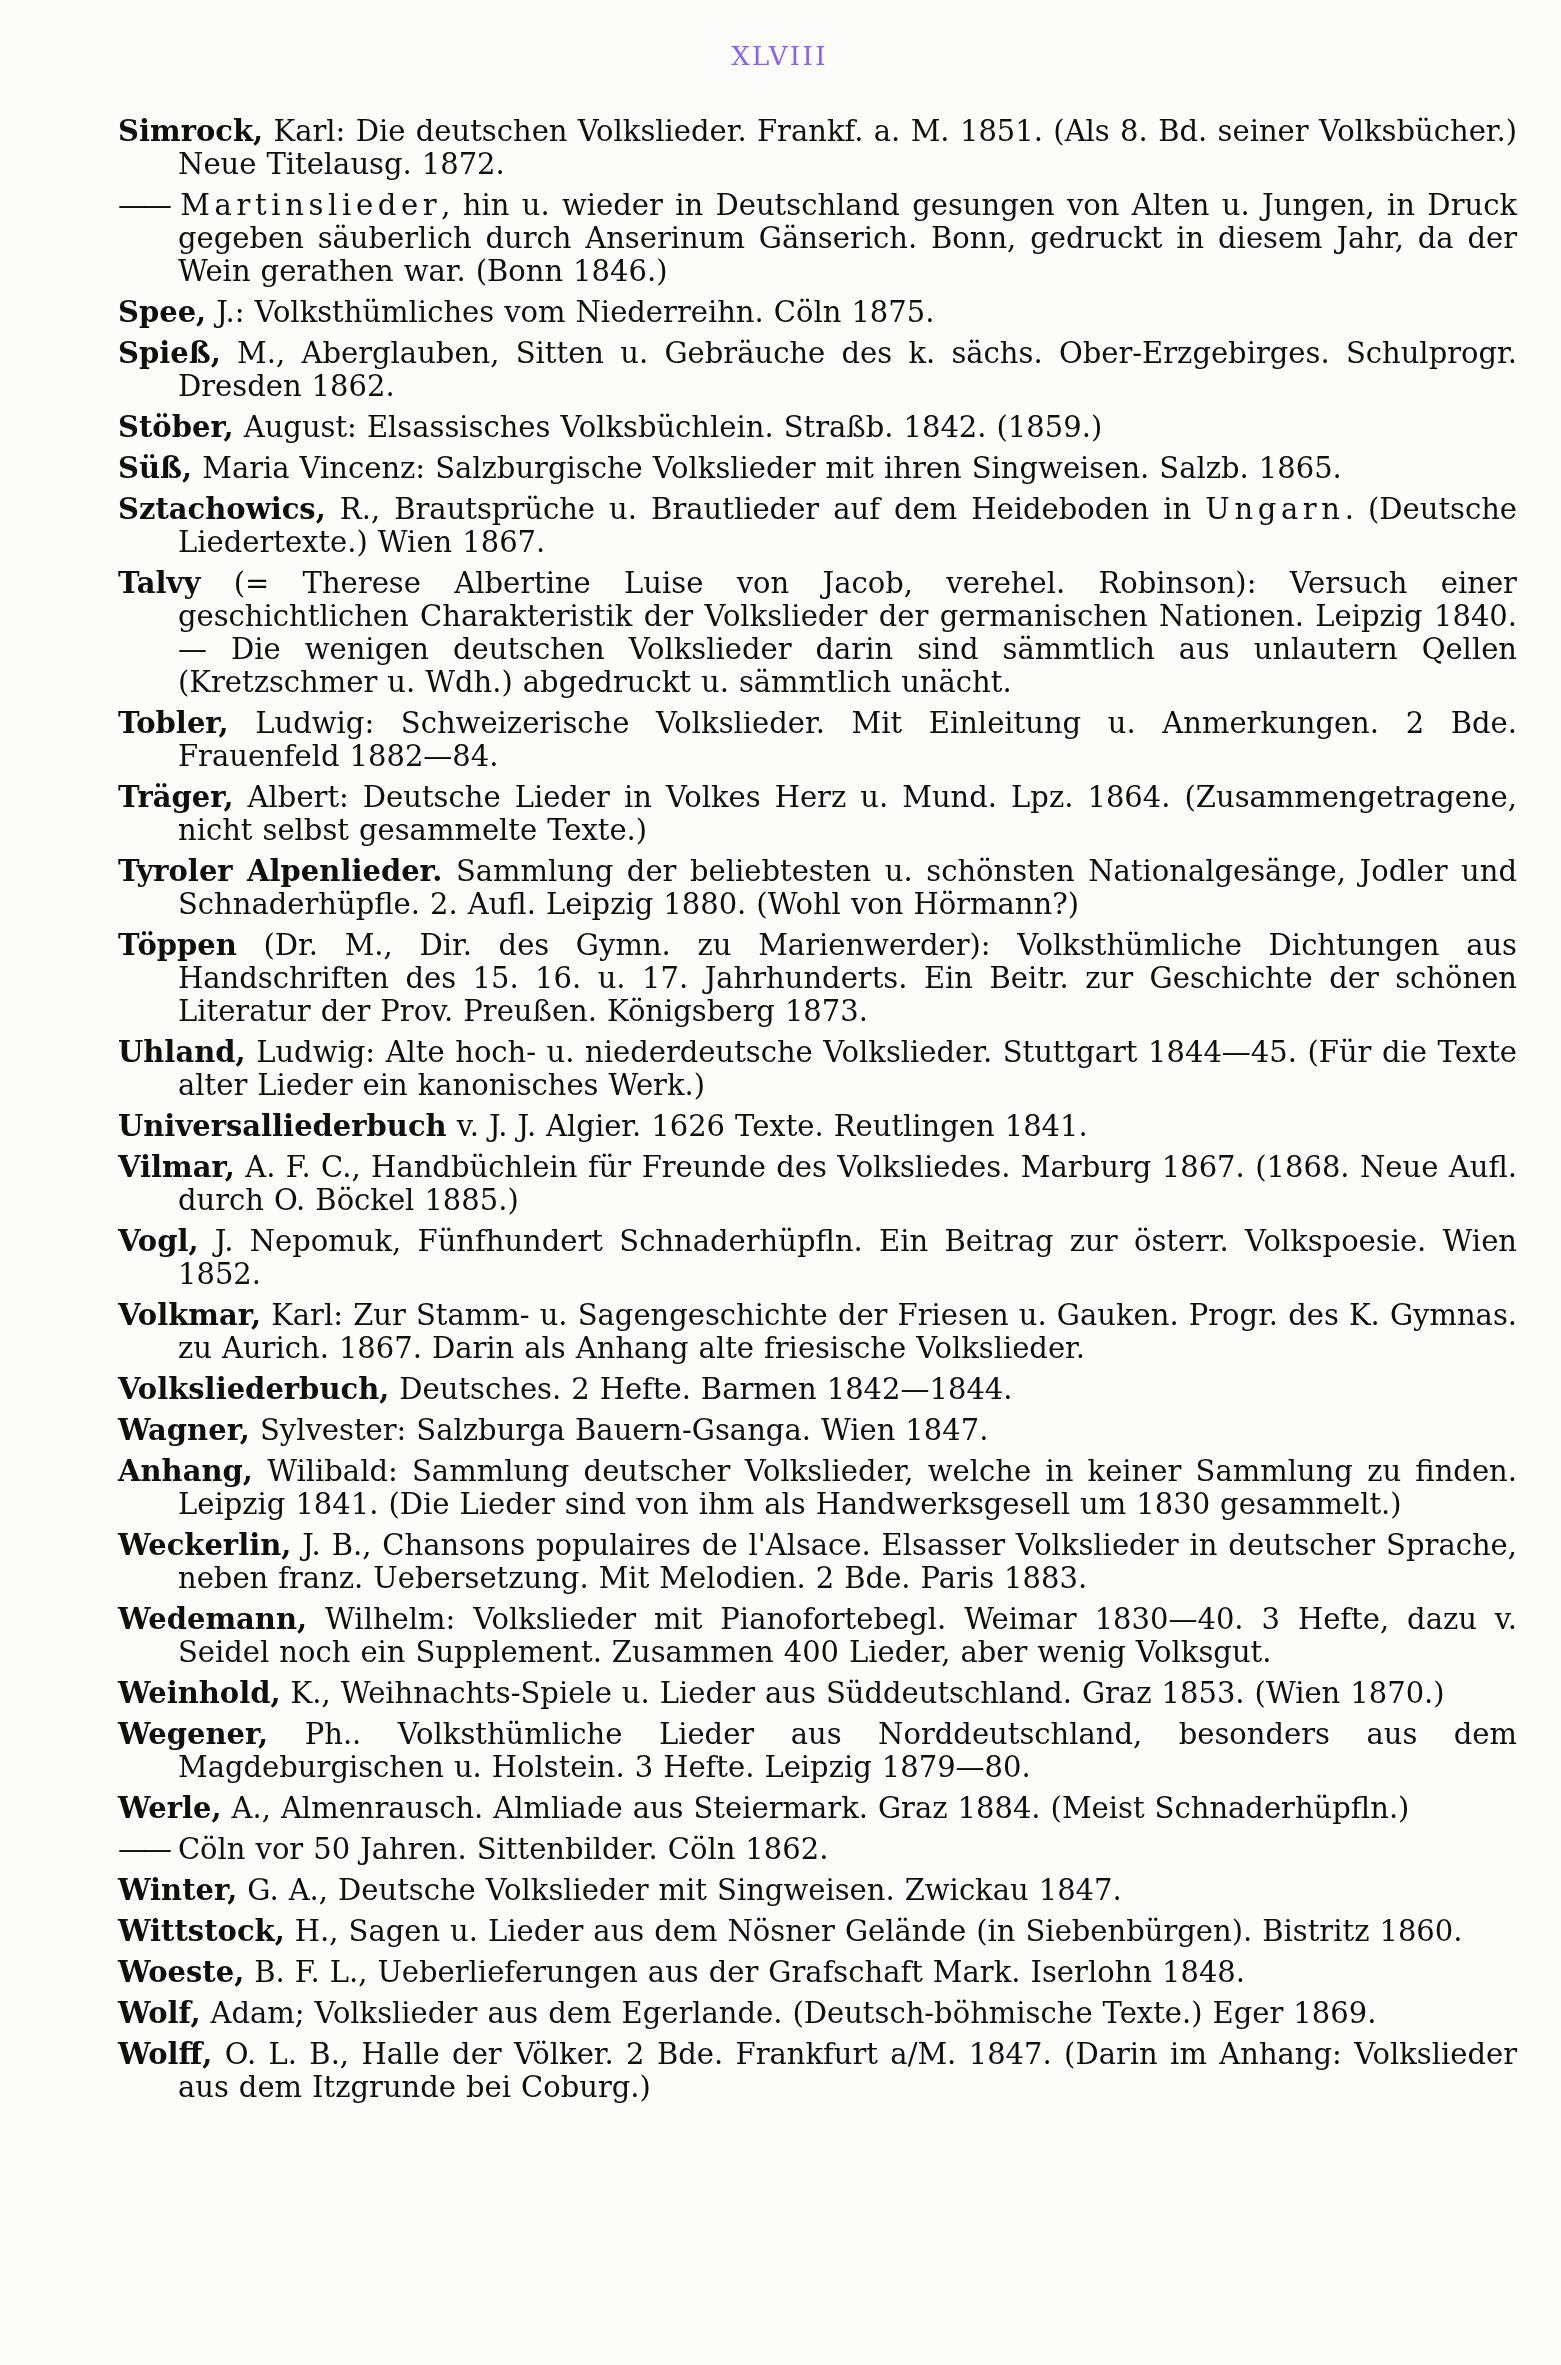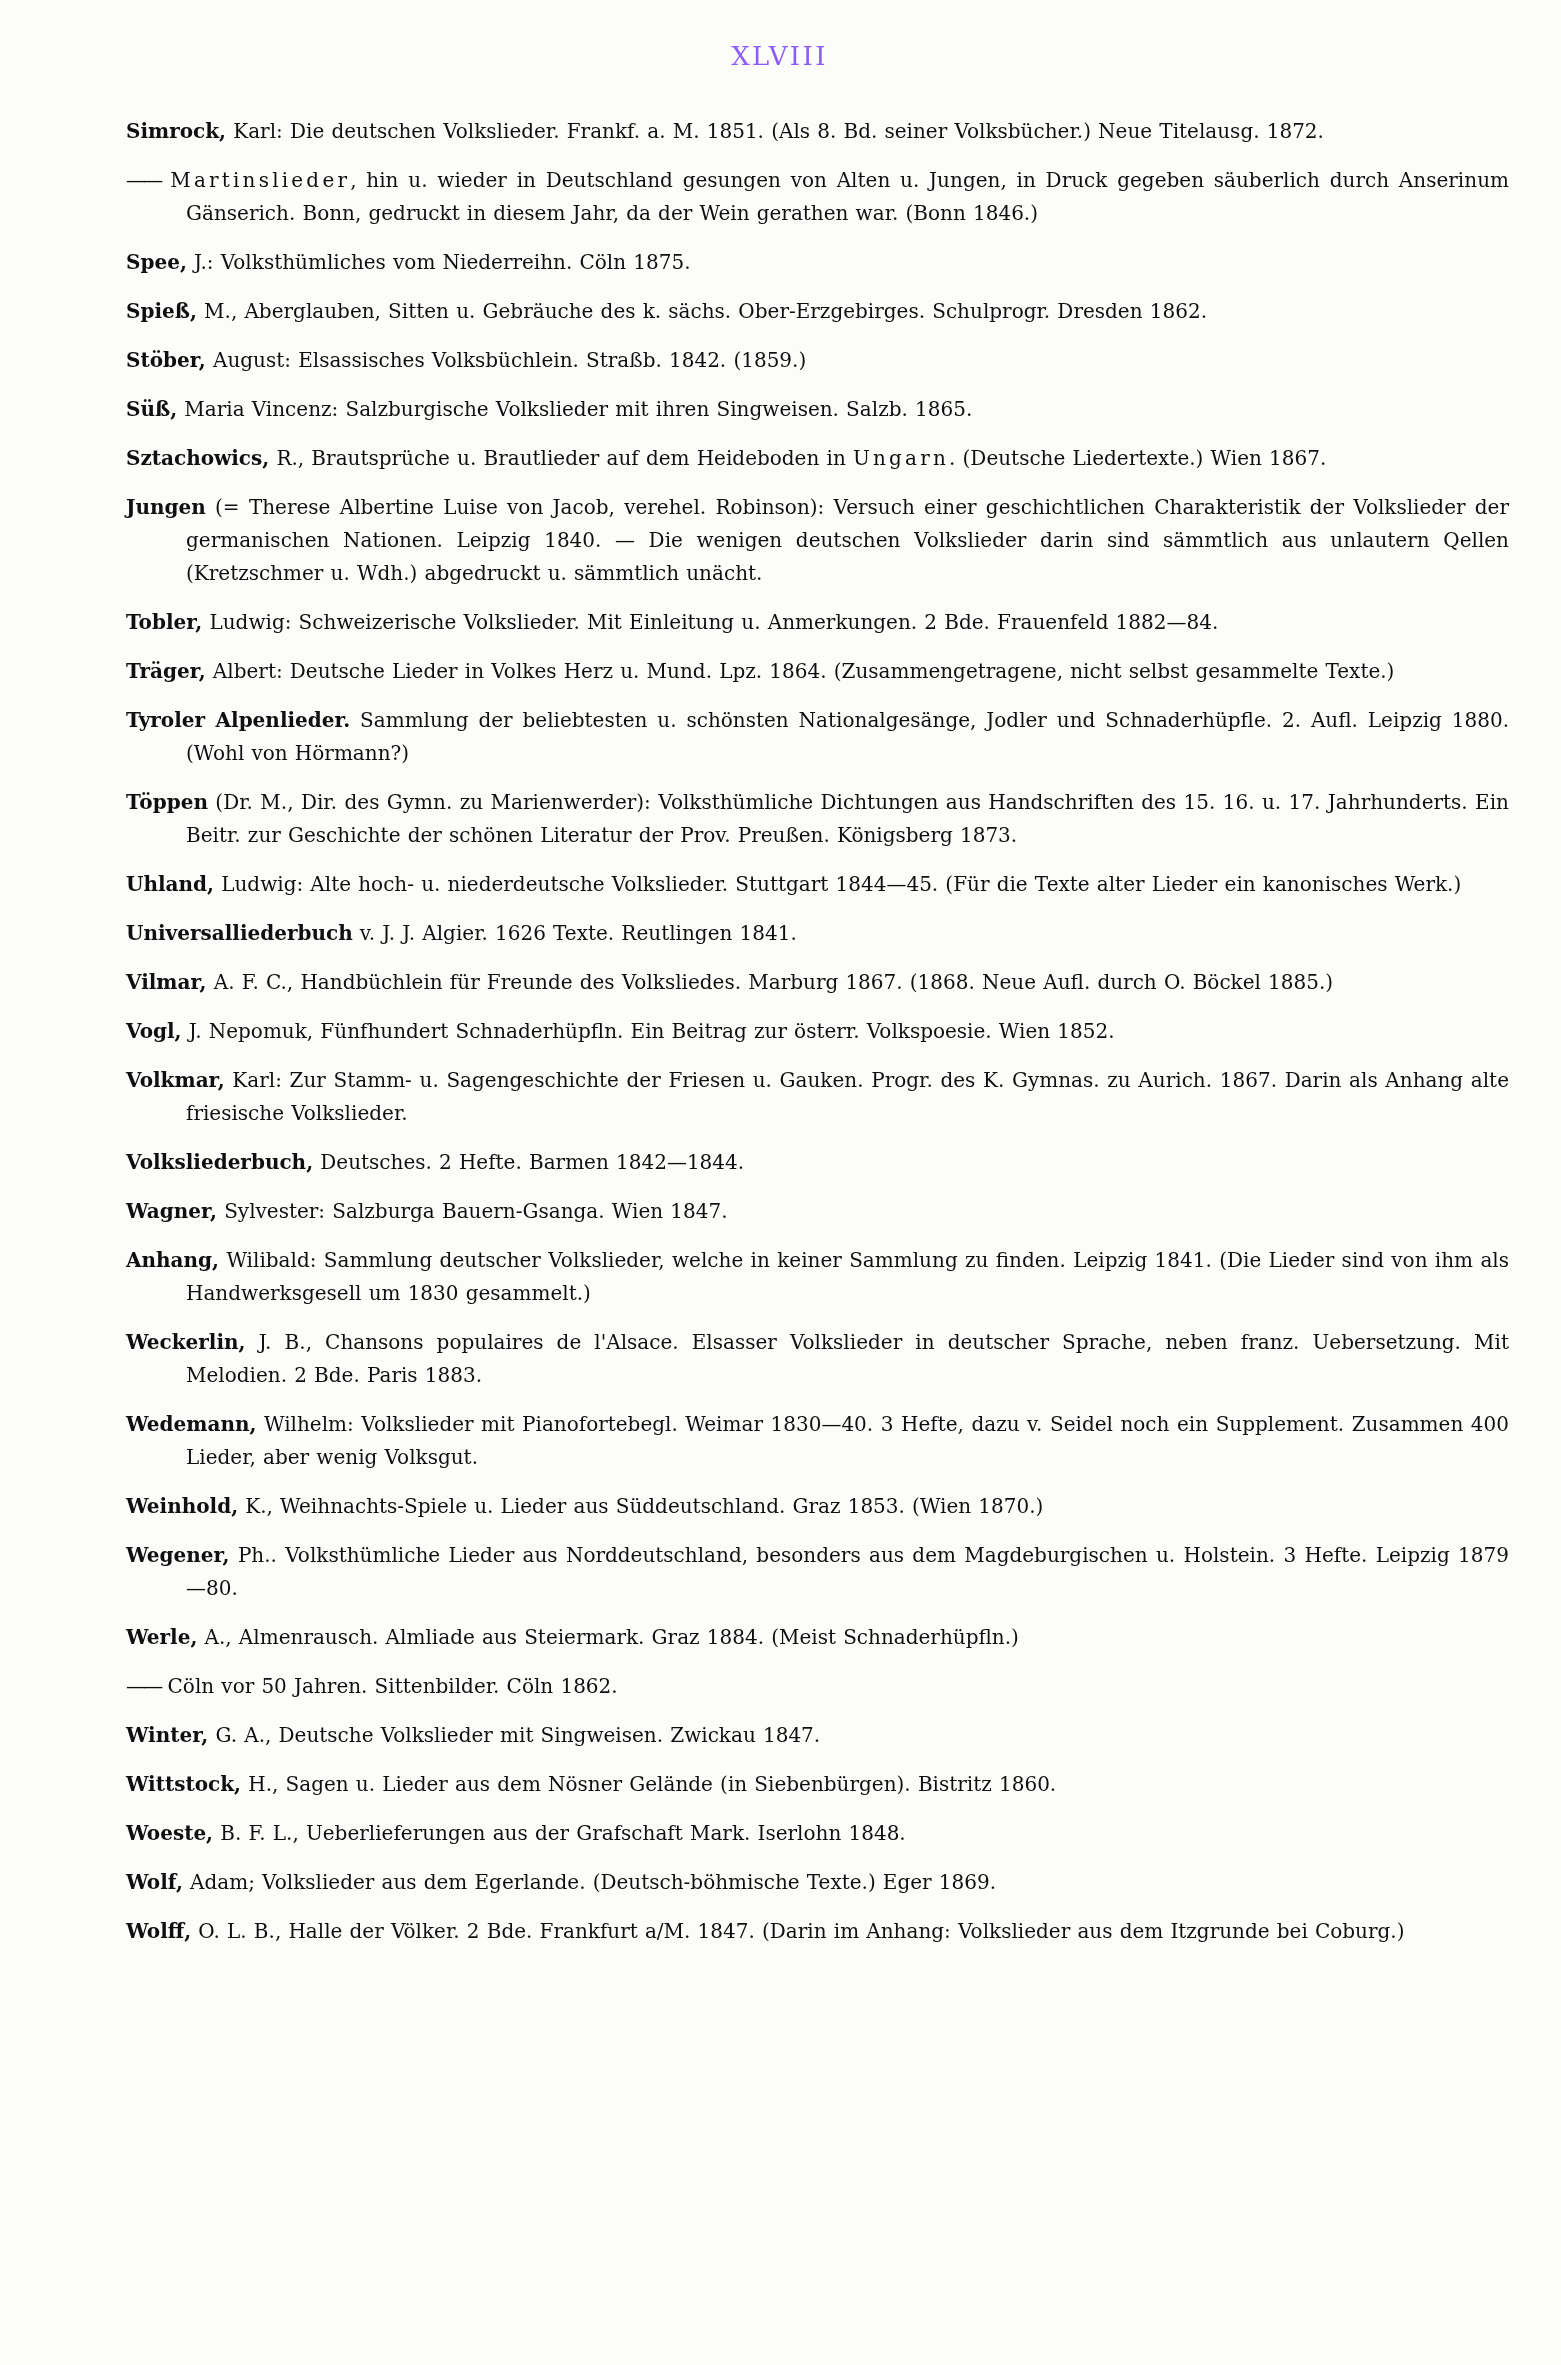--- a/index.html
+++ b/index.html
@@ -9,21 +9,21 @@
     font-family:"DejaVu Serif","Liberation Serif",serif;
     overflow:hidden;
   }
   .page{padding:41px 36px 0 110px;box-sizing:border-box;width:1561px;}
   .pagenum{
     text-align:center;font-size:26px;letter-spacing:2.4px;
     margin:0 0 44px 0;padding-right:76px;font-weight:400;color:#8b5cf6;
   }
   .entries{display:block;}
   .entry{
-    margin:16px;font-size:20px;line-height:33px;
+    margin:8px;font-size:29px;line-height:33px;
     text-align:justify;text-justify:inter-word;
     padding-left:60px;text-indent:-60px;
     word-spacing:0.8px;
   }
   .lead{font-weight:700;}
   .lead.dash{font-weight:400;letter-spacing:-0.14em;}
   .sp{letter-spacing:0.16em;}
 </style>
 </head>
 <body>
@@ -33,21 +33,21 @@
     <div class="pagenum">XLVIII</div>
   </header>
   <section class="entries" id="entries">
       <p class="entry"><span class="lead">Simrock,</span><span> Karl: Die deutschen Volkslieder. Frankf. a. M. 1851. (Als 8. Bd. seiner Volksbücher.) Neue Titelausg. 1872.</span></p>
       <p class="entry"><span class="lead dash">——</span><span> <span class="sp">Martinslieder</span>, hin u. wieder in Deutschland gesungen von Alten u. Jungen, in Druck gegeben säuberlich durch Anserinum Gänserich. Bonn, gedruckt in diesem Jahr, da der Wein gerathen war. (Bonn 1846.)</span></p>
       <p class="entry"><span class="lead">Spee,</span><span> J.: Volksthümliches vom Niederreihn. Cöln 1875.</span></p>
       <p class="entry"><span class="lead">Spieß,</span><span> M., Aberglauben, Sitten u. Gebräuche des k. sächs. Ober-Erzgebirges. Schulprogr. Dresden 1862.</span></p>
       <p class="entry"><span class="lead">Stöber,</span><span> August: Elsassisches Volksbüchlein. Straßb. 1842. (1859.)</span></p>
       <p class="entry"><span class="lead">Süß,</span><span> Maria Vincenz: Salzburgische Volkslieder mit ihren Singweisen. Salzb. 1865.</span></p>
       <p class="entry"><span class="lead">Sztachowics,</span><span> R., Brautsprüche u. Brautlieder auf dem Heideboden in <span class="sp">Ungarn</span>. (Deutsche Liedertexte.) Wien 1867.</span></p>
-      <p class="entry"><span class="lead">Jungen</span><span> (= Therese Albertine Luise von Jacob, verehel. Robinson): Versuch einer geschichtlichen Charakteristik der Volkslieder der germanischen Nationen. Leipzig 1840. — Die wenigen deutschen Volkslieder darin sind sämmtlich aus unlautern Qellen (Kretzschmer u. Wdh.) abgedruckt u. sämmtlich unächt.</span></p>
+      <p class="entry"><span class="lead">Talvy</span><span> (= Therese Albertine Luise von Jacob, verehel. Robinson): Versuch einer geschichtlichen Charakteristik der Volkslieder der germanischen Nationen. Leipzig 1840. — Die wenigen deutschen Volkslieder darin sind sämmtlich aus unlautern Qellen (Kretzschmer u. Wdh.) abgedruckt u. sämmtlich unächt.</span></p>
       <p class="entry"><span class="lead">Tobler,</span><span> Ludwig: Schweizerische Volkslieder. Mit Einleitung u. Anmerkungen. 2 Bde. Frauenfeld 1882—84.</span></p>
       <p class="entry"><span class="lead">Träger,</span><span> Albert: Deutsche Lieder in Volkes Herz u. Mund. Lpz. 1864. (Zusammengetragene, nicht selbst gesammelte Texte.)</span></p>
       <p class="entry"><span class="lead">Tyroler Alpenlieder.</span><span> Sammlung der beliebtesten u. schönsten Nationalgesänge, Jodler und Schnaderhüpfle. 2. Aufl. Leipzig 1880. (Wohl von Hörmann?)</span></p>
       <p class="entry"><span class="lead">Töppen</span><span> (Dr. M., Dir. des Gymn. zu Marienwerder): Volksthümliche Dichtungen aus Handschriften des 15. 16. u. 17. Jahrhunderts. Ein Beitr. zur Geschichte der schönen Literatur der Prov. Preußen. Königsberg 1873.</span></p>
       <p class="entry"><span class="lead">Uhland,</span><span> Ludwig: Alte hoch- u. niederdeutsche Volkslieder. Stuttgart 1844—45. (Für die Texte alter Lieder ein kanonisches Werk.)</span></p>
       <p class="entry"><span class="lead">Universalliederbuch</span><span> v. J. J. Algier. 1626 Texte. Reutlingen 1841.</span></p>
       <p class="entry"><span class="lead">Vilmar,</span><span> A. F. C., Handbüchlein für Freunde des Volksliedes. Marburg 1867. (1868. Neue Aufl. durch O. Böckel 1885.)</span></p>
       <p class="entry"><span class="lead">Vogl,</span><span> J. Nepomuk, Fünfhundert Schnaderhüpfln. Ein Beitrag zur österr. Volkspoesie. Wien 1852.</span></p>
       <p class="entry"><span class="lead">Volkmar,</span><span> Karl: Zur Stamm- u. Sagengeschichte der Friesen u. Gauken. Progr. des K. Gymnas. zu Aurich. 1867. Darin als Anhang alte friesische Volkslieder.</span></p>
       <p class="entry"><span class="lead">Volksliederbuch,</span><span> Deutsches. 2 Hefte. Barmen 1842—1844.</span></p>

